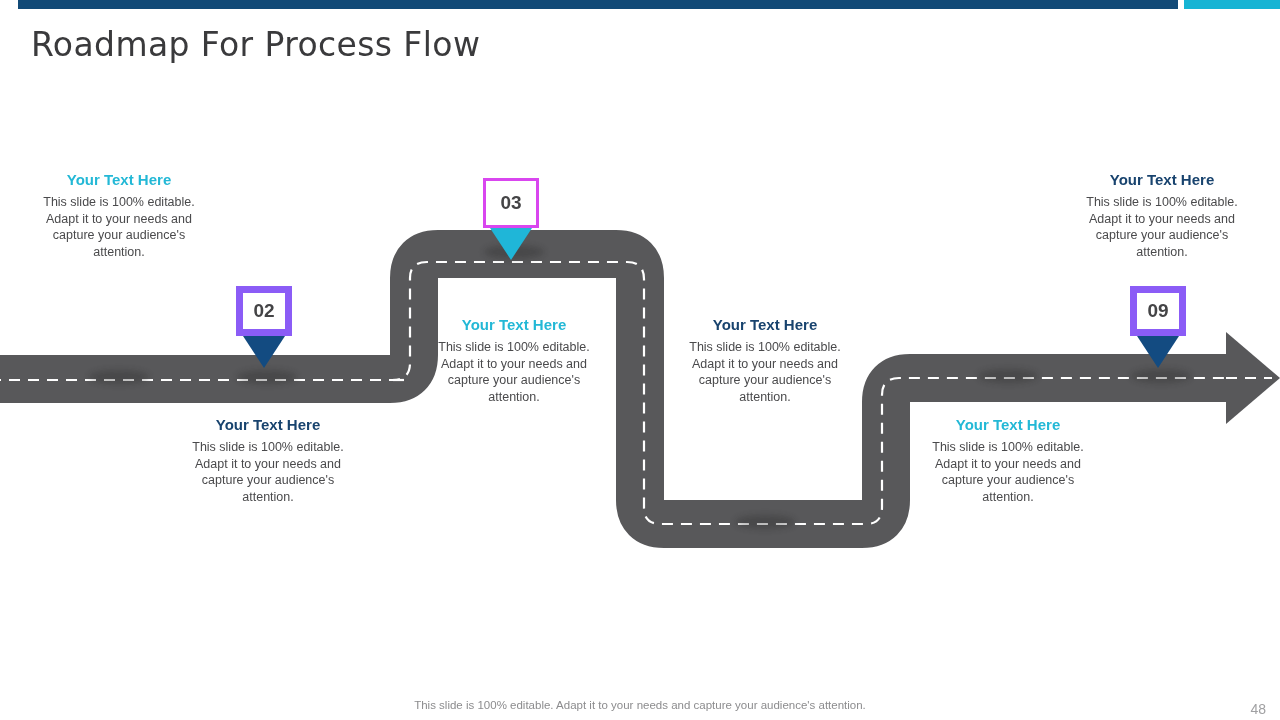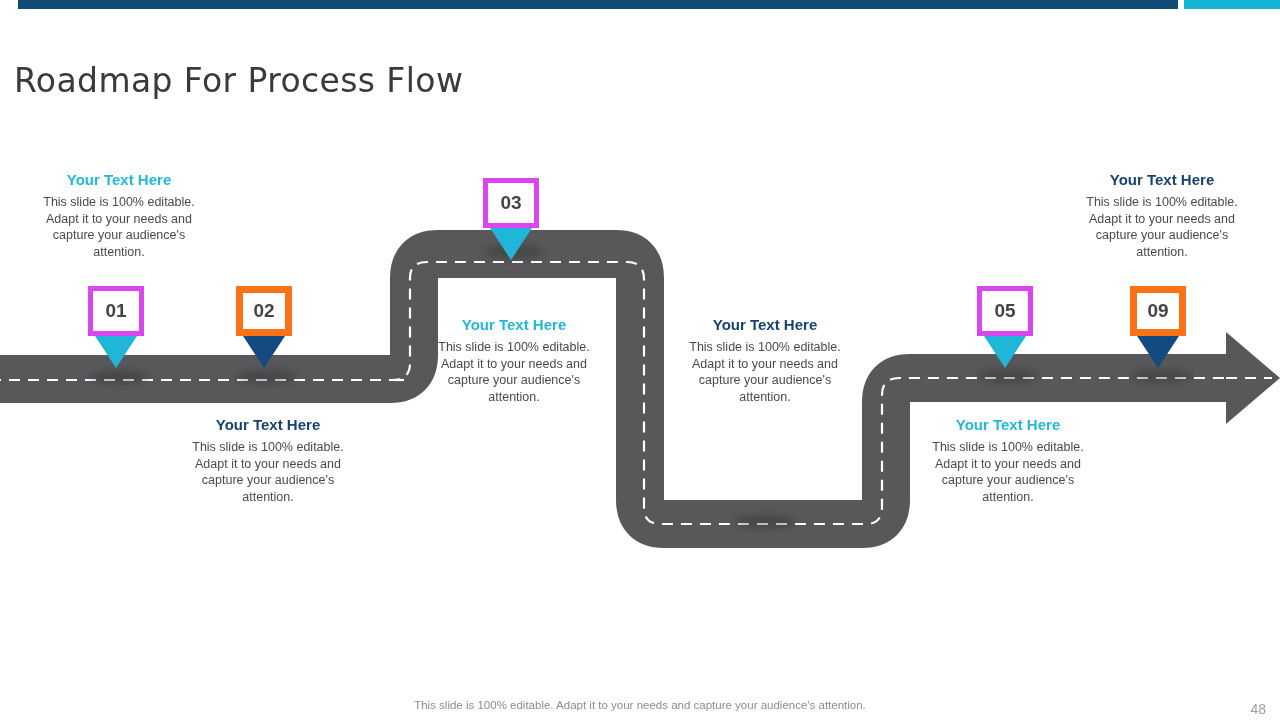--- a/index.html
+++ b/index.html
@@ -33,29 +33,28 @@
     left: 1184px;
     top: 0;
     width: 96px;
     height: 9px;
     background: #16B4D4;
   }
 
   
   .slide-title {
     position: absolute;
-    left: 14px;
+    left: 31px;
     top: 25px;
     font-size: 33px;
     font-weight: 400;
     letter-spacing: 0.4px;
     color: #3A3A3C;
     font-family: "DejaVu Sans", sans-serif;
     white-space: nowrap;
-    margin-top: 36px;
   }
 
   
   #road-svg {
     position: absolute;
     left: 0;
     top: 0;
     width: 1280px;
     height: 720px;
     pointer-events: none;
@@ -94,22 +93,22 @@
     box-sizing: border-box;
     background: #ffffff;
     display: flex;
     align-items: center;
     justify-content: center;
     font-size: 19px;
     font-weight: bold;
     color: #444446;
     font-family: "Liberation Sans", sans-serif;
   }
-  .marker.cyan .marker-box { border: 5px solid #d946ef; }
-  .marker.navy .marker-box { border: 7px solid #f97316; }
+  .marker.cyan .marker-box { border: 3px solid #d946ef; }
+  .marker.navy .marker-box { border: 7px solid #8b5cf6; }
   .marker-tip {
     width: 0;
     height: 0;
     margin-left: 7px;
     border-left: 21px solid transparent;
     border-right: 21px solid transparent;
   }
   .marker.cyan .marker-tip { border-top: 32px solid #1FB6D8; }
   .marker.navy .marker-tip { border-top: 32px solid #134B81; }
 
@@ -214,24 +213,20 @@
       <ellipse cx="765" cy="522" rx="30" ry="7" fill="#2A2A2C" filter="url(#pinShadow)"></ellipse>
       <ellipse cx="1008" cy="376" rx="30" ry="7" fill="#2A2A2C" filter="url(#pinShadow)"></ellipse>
       <ellipse cx="1161" cy="376" rx="30" ry="7" fill="#2A2A2C" filter="url(#pinShadow)"></ellipse>
     </g>
   </svg>
 
   <div class="step-text" style="left:33px; top:170px; width:172px;">
     <div class="step-head cyan">Your Text Here</div>
     <div class="step-body">This slide is 100% editable. Adapt it to your needs and capture your audience's attention.</div>
   </div>
-  <div class="marker cyan" style="left:88px; top:286px;">
-    <div class="marker-box">01</div>
-    <div class="marker-tip"></div>
-  </div>
 
   <div class="step-text" style="left:182px; top:415px; width:172px;">
     <div class="step-head navy">Your Text Here</div>
     <div class="step-body">This slide is 100% editable. Adapt it to your needs and capture your audience's attention.</div>
   </div>
   <div class="marker navy" style="left:236px; top:286px;">
     <div class="marker-box">02</div>
     <div class="marker-tip"></div>
   </div>
 
@@ -246,24 +241,20 @@
 
   <div class="step-text" style="left:679px; top:315px; width:172px;">
     <div class="step-head navy">Your Text Here</div>
     <div class="step-body">This slide is 100% editable. Adapt it to your needs and capture your audience's attention.</div>
   </div>
 
   <div class="step-text" style="left:922px; top:415px; width:172px;">
     <div class="step-head cyan">Your Text Here</div>
     <div class="step-body">This slide is 100% editable. Adapt it to your needs and capture your audience's attention.</div>
   </div>
-  <div class="marker cyan" style="left:977px; top:286px;">
-    <div class="marker-box">05</div>
-    <div class="marker-tip"></div>
-  </div>
 
   <div class="step-text" style="left:1076px; top:170px; width:172px;">
     <div class="step-head navy">Your Text Here</div>
     <div class="step-body">This slide is 100% editable. Adapt it to your needs and capture your audience's attention.</div>
   </div>
   <div class="marker navy" style="left:1130px; top:286px;">
     <div class="marker-box">09</div>
     <div class="marker-tip"></div>
   </div>
 

